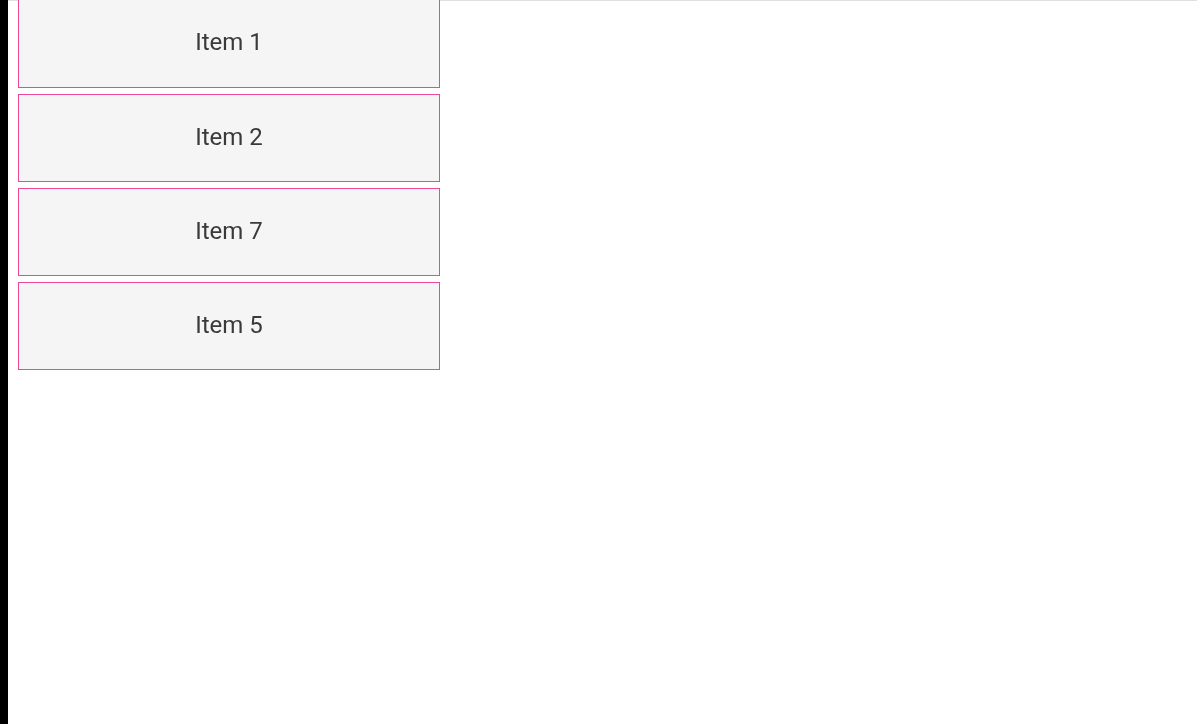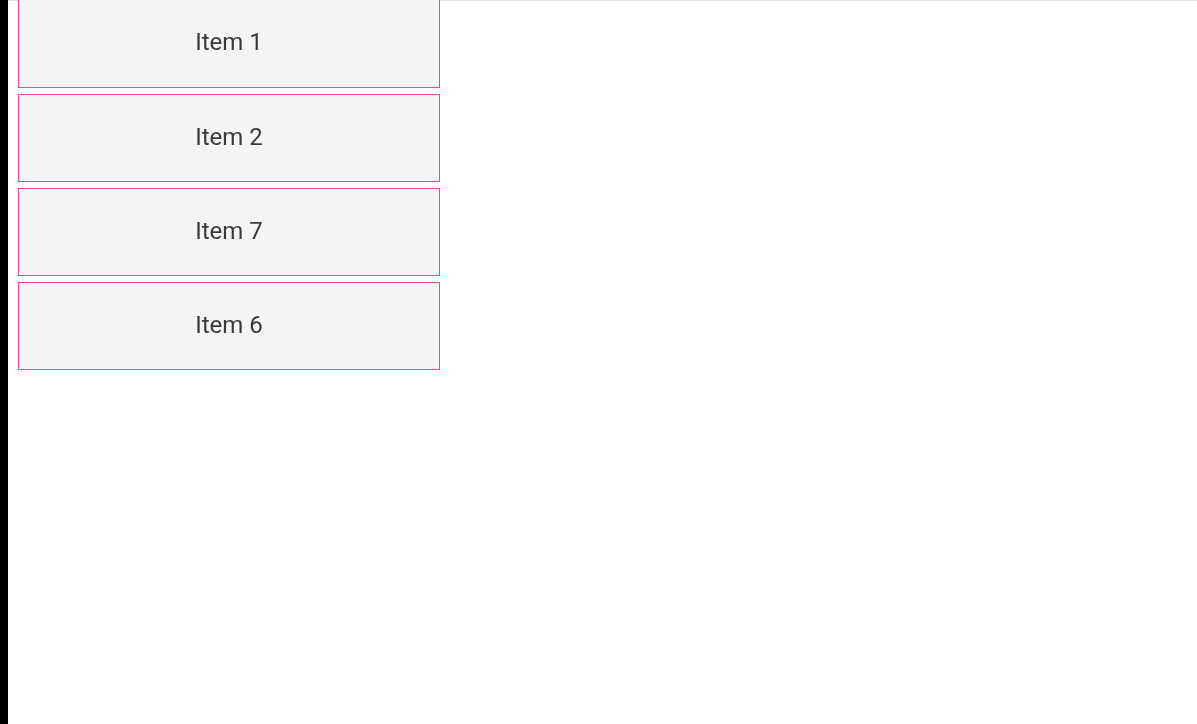--- a/index.html
+++ b/index.html
@@ -66,15 +66,15 @@
   <div class="list-item">
     <span>Item 1</span>
   </div>
   <div class="list-item">
     <span>Item 2</span>
   </div>
   <div class="list-item">
     <span>Item 7</span>
   </div>
   <div class="list-item">
-    <span>Item 6</span>
+    <span>Item 5</span>
   </div>
 </div>
 
 </body></html>

